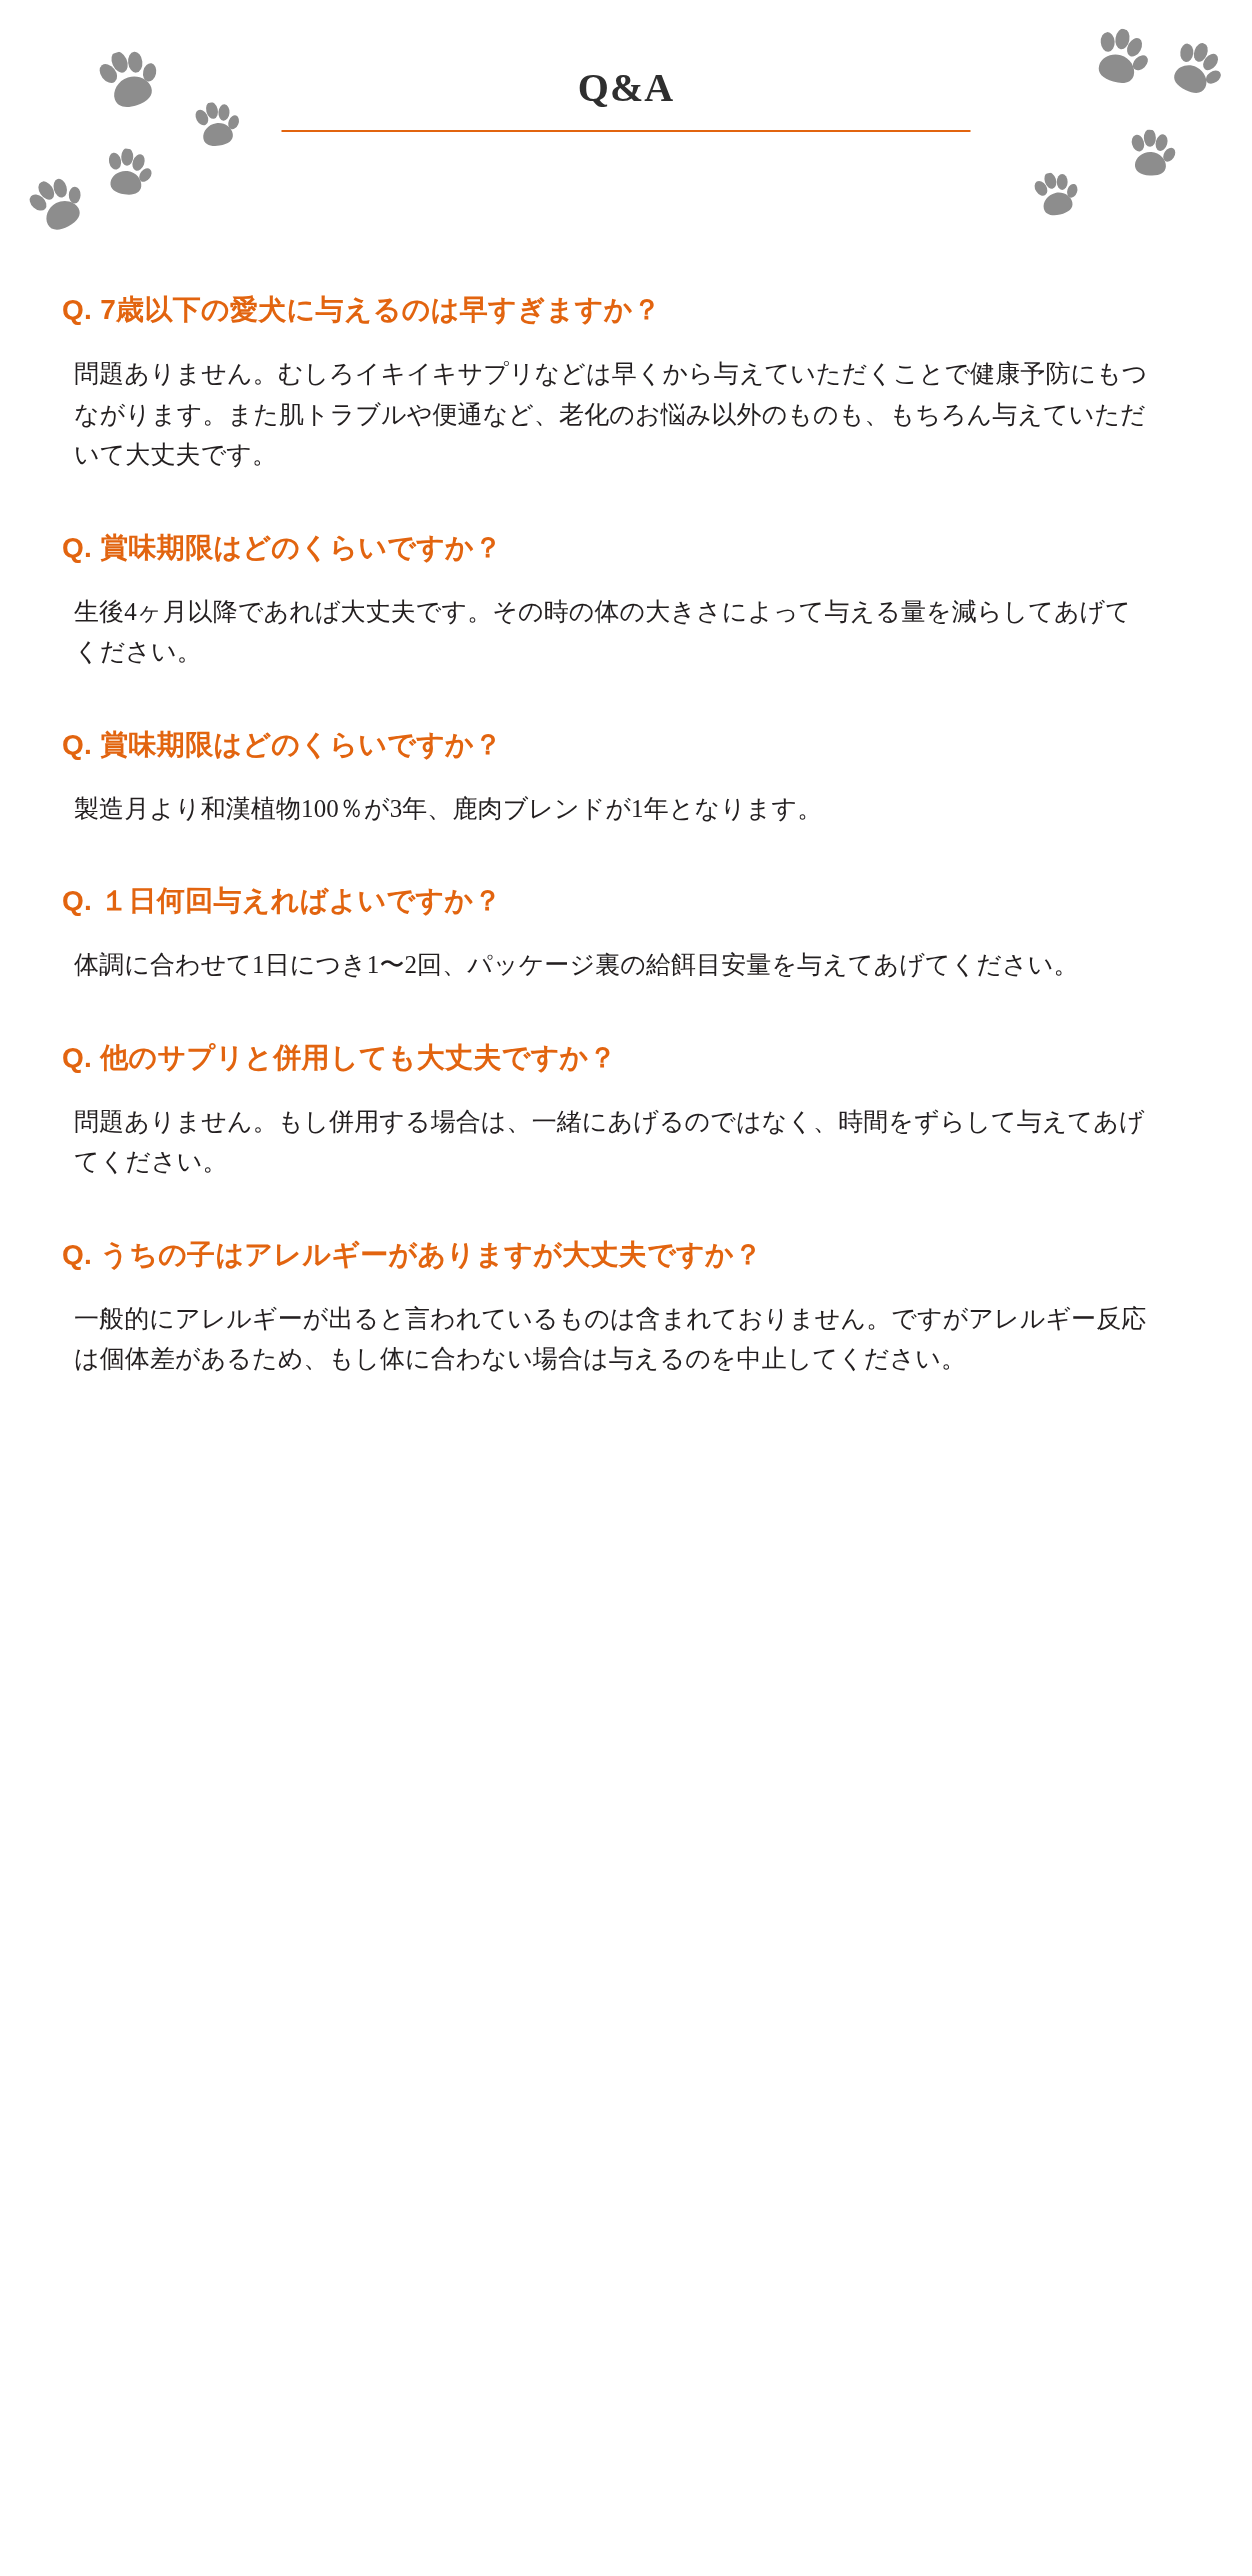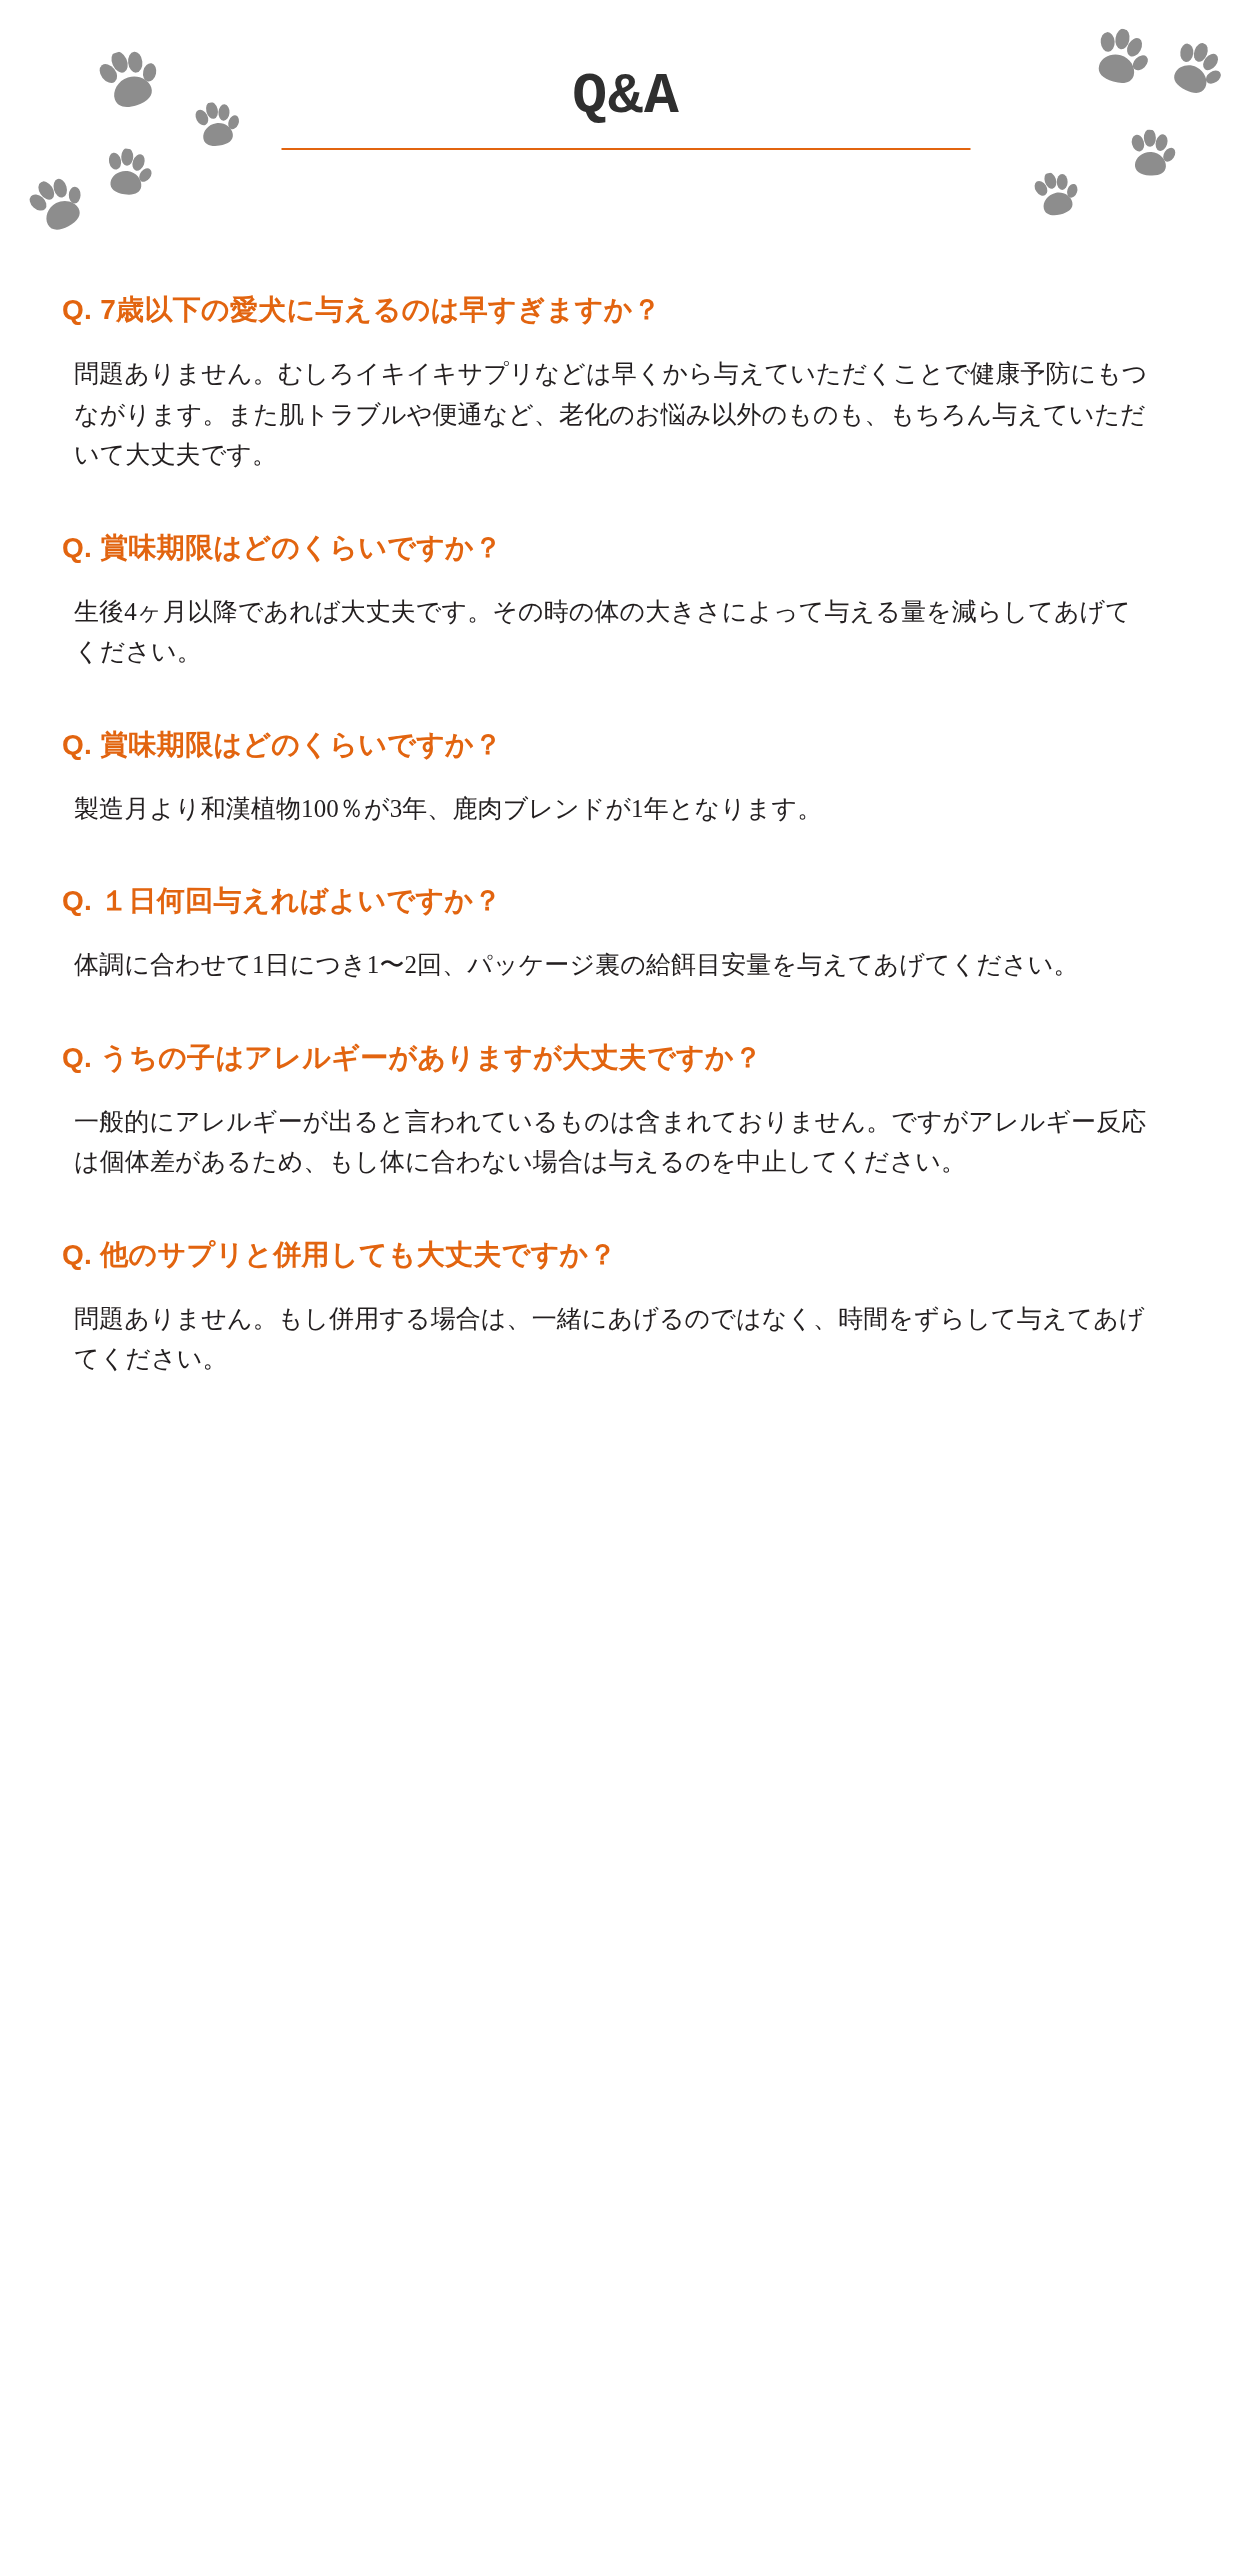--- a/index.html
+++ b/index.html
@@ -30,23 +30,23 @@
   }
   .title-block {
     position: absolute;
     left: 50%;
     transform: translateX(-50%);
     top: 68px;
     width: 689px;
     text-align: center;
   }
   .title {
-    font-family: Liberation Mono, monospace;
+    font-family: Liberation Serif, serif;
     font-weight: bold;
-    font-size: 58px;
+    font-size: 40px;
     letter-spacing: 1px;
     color: #2f2f2f;
     line-height: 1;
     margin: 0;
   }
   .title-rule {
     margin: 22px auto 0 auto;
     width: 689px;
     height: 2.1px;
     background: #e2640f;
@@ -195,24 +195,24 @@
       <h2 class="question">Q. 賞味期限はどのくらいですか？</h2>
       <p class="answer">製造月より和漢植物100％が3年、鹿肉ブレンドが1年となります。</p>
     </section>
 
     <section class="qa-item">
       <h2 class="question">Q. １日何回与えればよいですか？</h2>
       <p class="answer">体調に合わせて1日につき1〜2回、パッケージ裏の給餌目安量を与えてあげてください。</p>
     </section>
 
     <section class="qa-item">
+      <h2 class="question">Q. 他のサプリと併用しても大丈夫ですか？</h2>
+      <p class="answer">問題ありません。もし併用する場合は、一緒にあげるのではなく、時間をずらして与えてあげてください。</p>
+    </section>
+
+    <section class="qa-item">
       <h2 class="question">Q. うちの子はアレルギーがありますが大丈夫ですか？</h2>
       <p class="answer">一般的にアレルギーが出ると言われているものは含まれておりません。ですがアレルギー反応は個体差があるため、もし体に合わない場合は与えるのを中止してください。</p>
     </section>
 
-    <section class="qa-item">
-      <h2 class="question">Q. 他のサプリと併用しても大丈夫ですか？</h2>
-      <p class="answer">問題ありません。もし併用する場合は、一緒にあげるのではなく、時間をずらして与えてあげてください。</p>
-    </section>
-
   </main>
 </div>
 
 
 </body></html>

